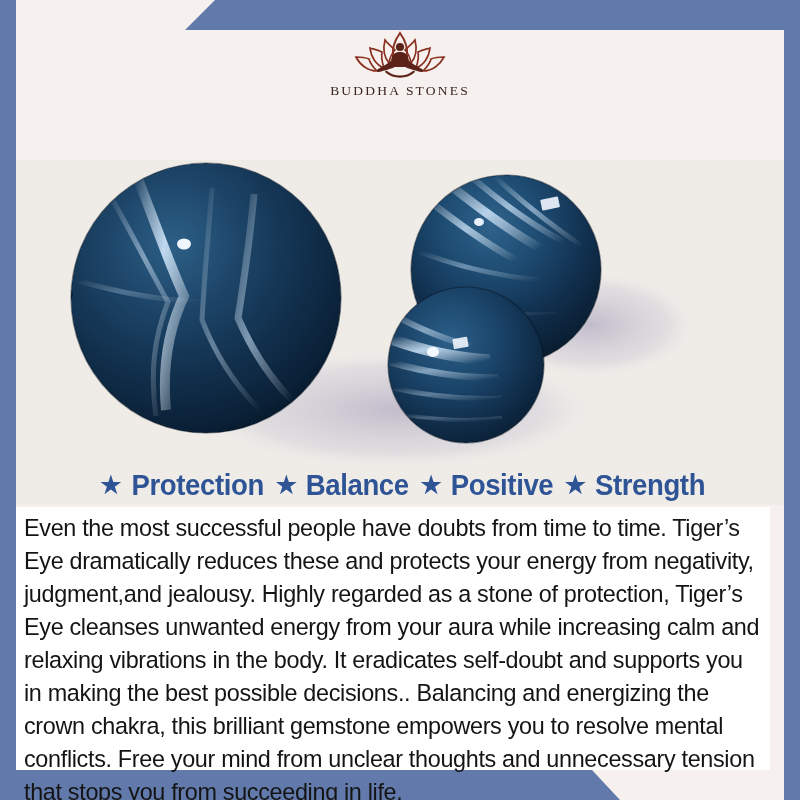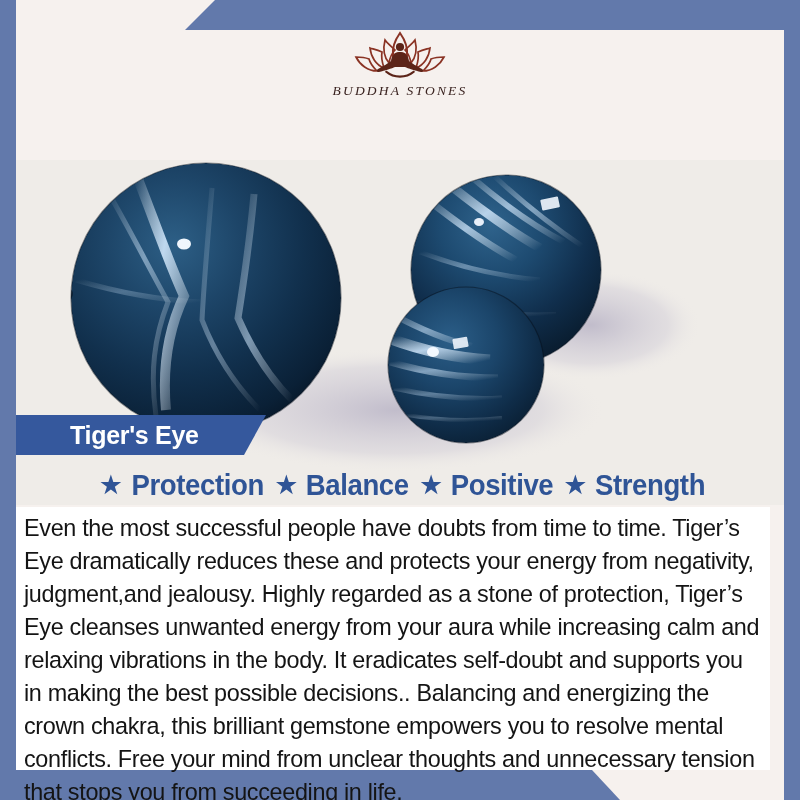--- a/index.html
+++ b/index.html
@@ -61,21 +61,20 @@
   
   .header {
     position: absolute;
     top: 30px;
     left: 16px;
     width: 768px;
     height: 72px;
     display: flex;
     align-items: flex-start;
     justify-content: center;
-    font-style: italic;
   }
   .logo-wrap {
     position: relative;
     width: 200px;
     height: 78px;
     display: flex;
     flex-direction: column;
     align-items: center;
     margin-top: -4px;
   }
@@ -324,23 +323,20 @@
         <path d="M374 202 C408 212 444 218 482 218" stroke="url(#chat1)" stroke-width="7" fill="none" opacity="0.6"></path>
         <path d="M378 228 C412 236 448 240 486 238" stroke="url(#chat1)" stroke-width="5" fill="none" opacity="0.4"></path>
         <path d="M386 254 C418 260 452 262 486 258" stroke="url(#chat1)" stroke-width="4" fill="none" opacity="0.3"></path>
         <ellipse cx="417" cy="192" rx="6" ry="5" fill="#f4f9ff" opacity="0.98"></ellipse>
         <rect x="437" y="178" width="15" height="10" rx="1" fill="#eef4fc" opacity="0.9" transform="rotate(-10 444 183)"></rect>
       </g>
       <circle cx="450" cy="205" r="78" fill="none" stroke="#05101c" stroke-width="1.2" opacity="0.5"></circle>
     </svg>
   </div>
 
-  <div class="name-tag">
-    <span class="name-tag-label">Tiger's Eye</span>
-  </div>
 
   <div class="benefits">
     <div class="benefit">
       <span class="benefit-star">★</span>
       <span class="benefit-label">Protection</span>
     </div>
     <div class="benefit">
       <span class="benefit-star">★</span>
       <span class="benefit-label">Balance</span>
     </div>

